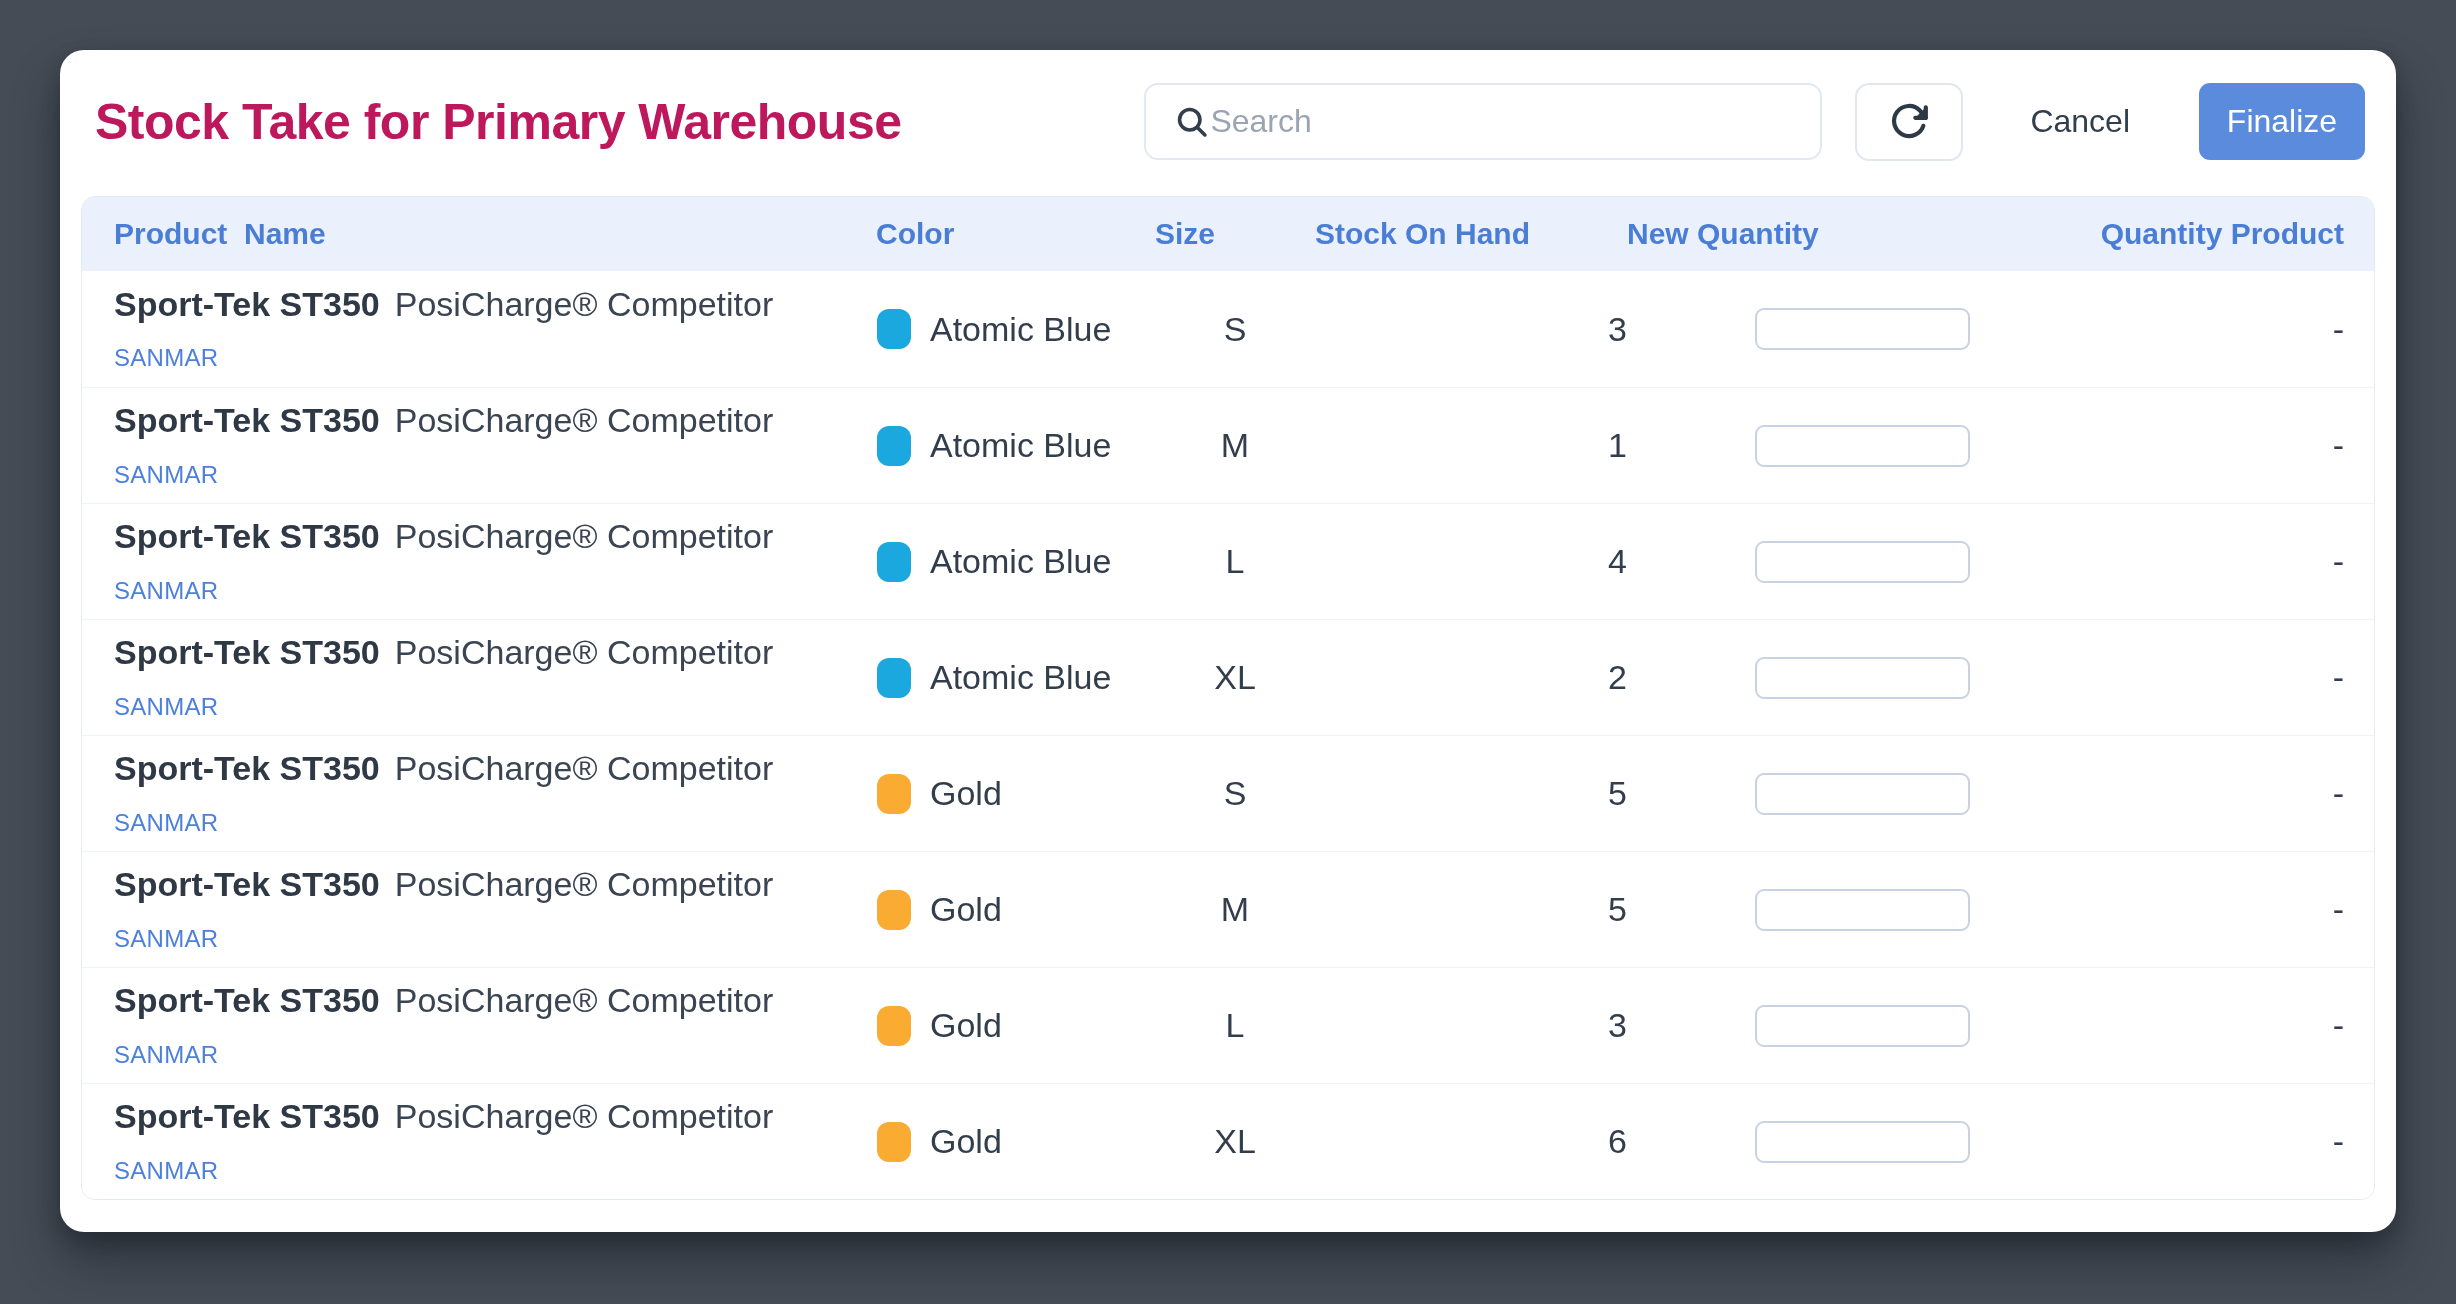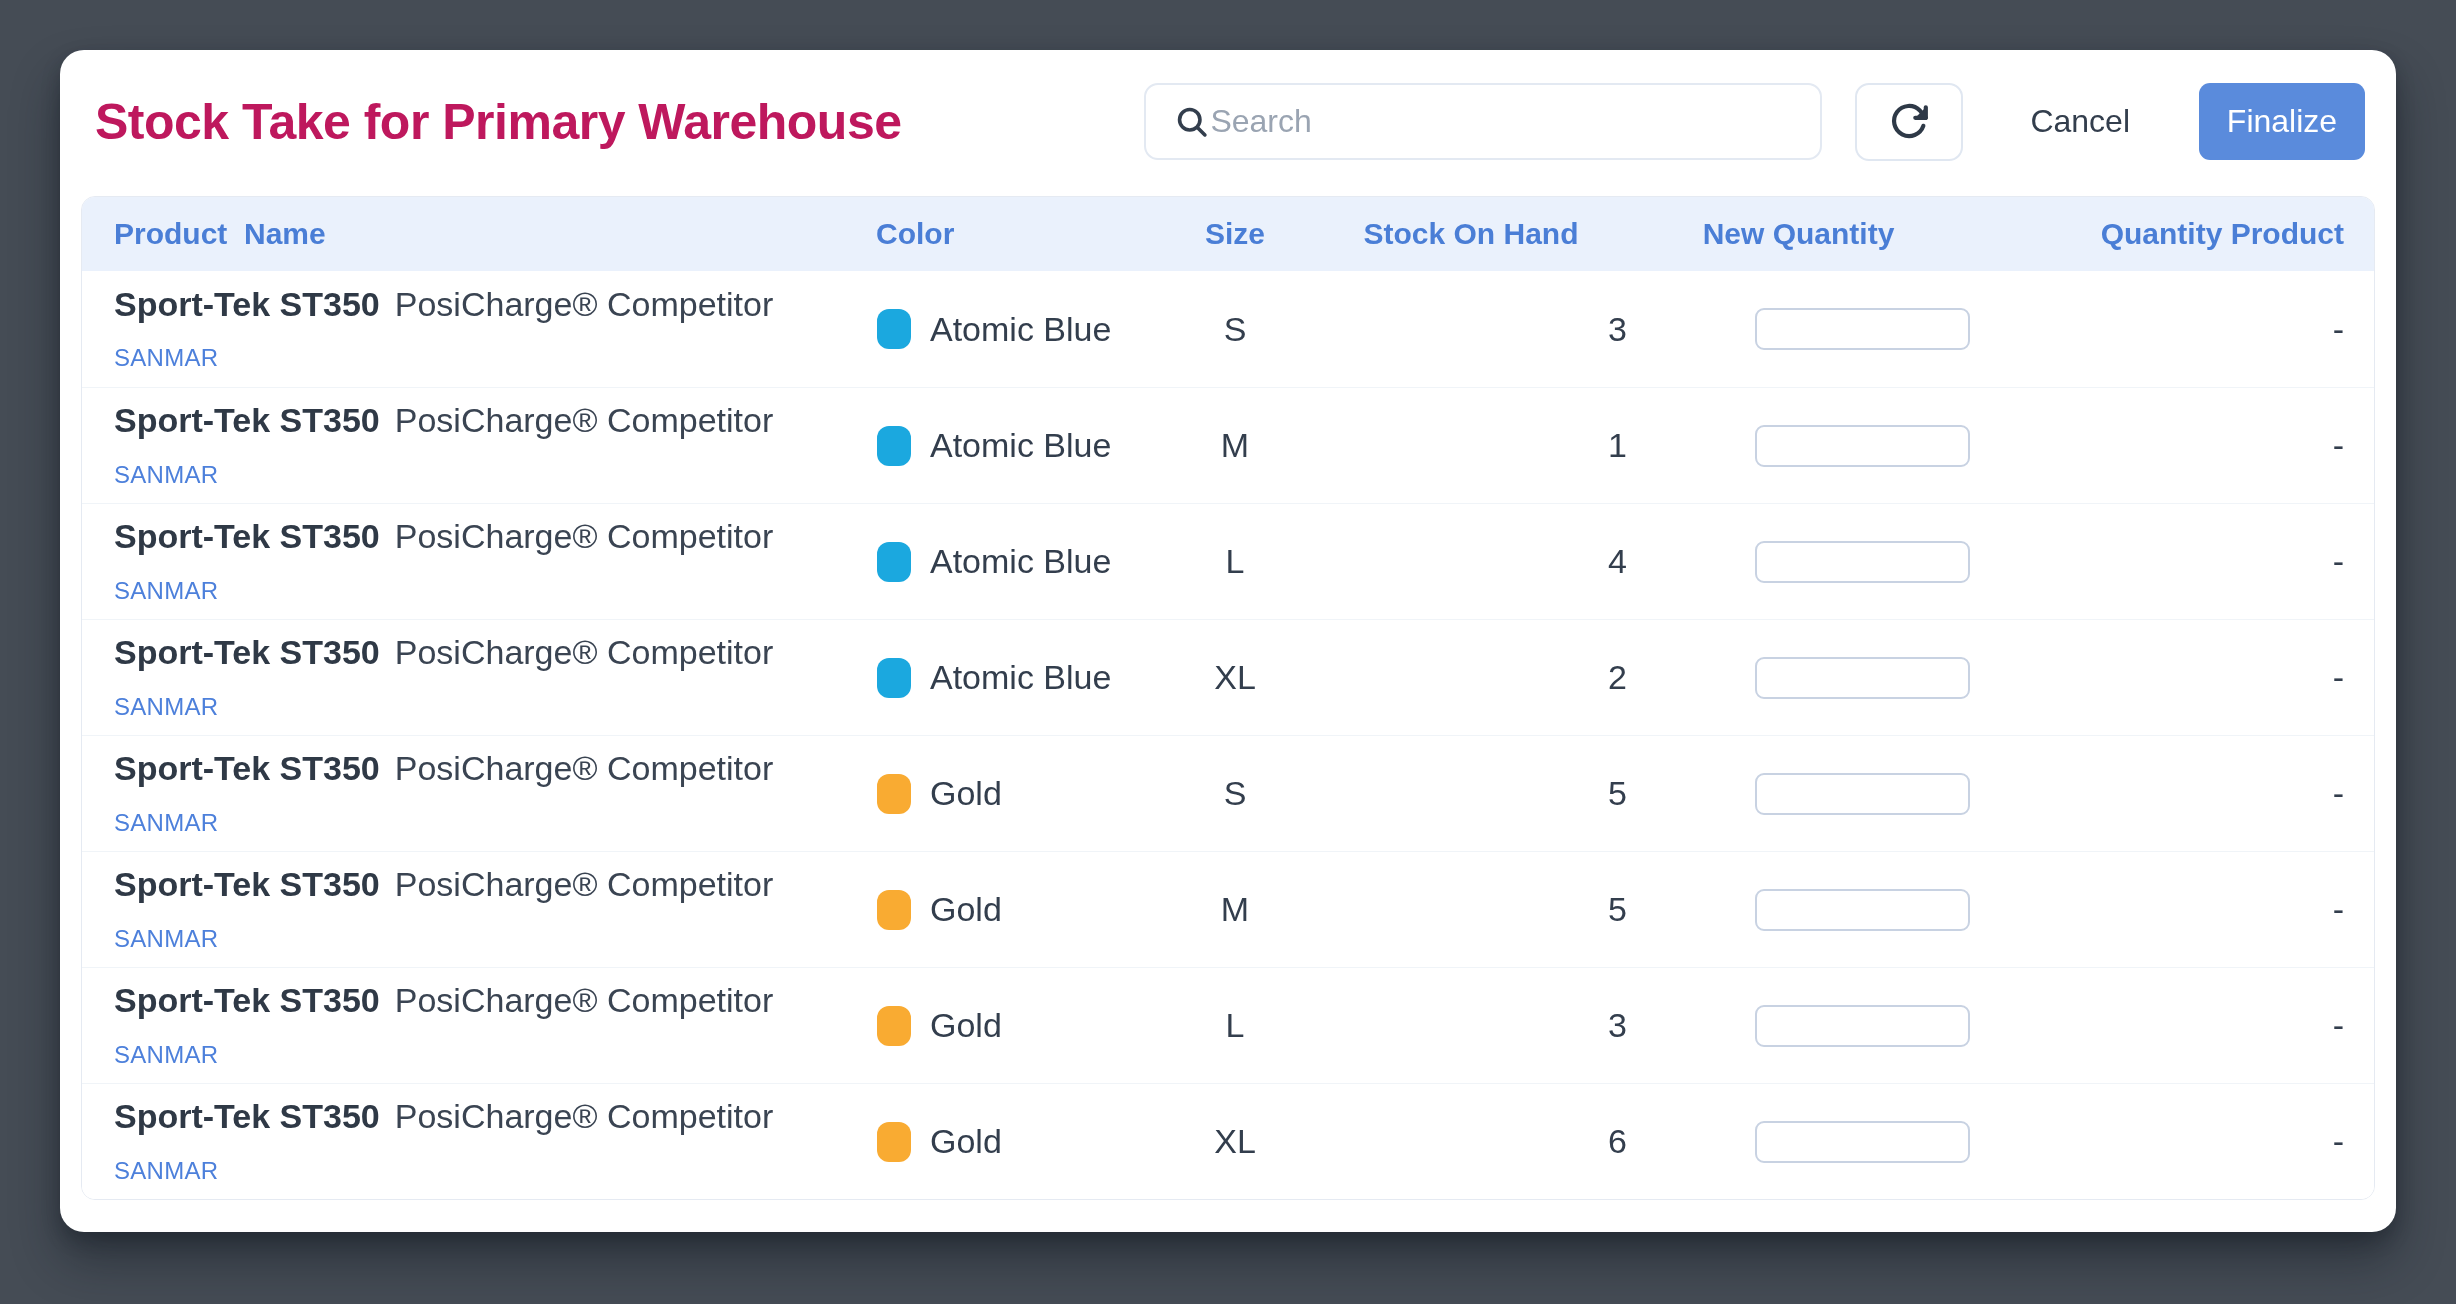--- a/index.html
+++ b/index.html
@@ -38,22 +38,22 @@
     width:166px; height:77px; background:#5A8BDC; color:#fff;
     font-size:32px; font-weight:500; border:none; border-radius:11px;
     font-family:inherit; cursor:pointer;
   }
   .table { margin:36px 21px 0; border:1px solid #E5EAF2; border-radius:14px; overflow:hidden; background:#fff; }
   .thead, .trow { display:grid; grid-template-columns:763px 310px 160px 312px 343px 1fr; }
   .thead { background:#EAF1FC; height:74px; align-items:center; color:#4A7ED6; font-weight:700; font-size:30px; }
   .th { white-space:pre; }
   .th.c-product { padding-left:32px; }
   .th.c-color { padding-left:31px; }
-  .th.c-size { text-align:center; }
-  .th.c-stock, .th.c-newqty { text-align:center; }
+  .th.c-size { }
+  .th.c-stock, .th.c-newqty { text-align:left; }
   .th.c-qchange { text-align:right; padding-right:30px; }
   .trow { height:116px; background:#fff; border-top:1px solid #F0F4F8; }
   .trow:first-child { border-top:none; }
   .cell { font-size:34px; color:#333E4D; }
   .cell.c-product { padding-left:32px; display:flex; flex-direction:column; justify-content:center; gap:21px; }
   .pline { font-size:34px; line-height:1.1; }
   .pbold { font-weight:700; color:#2F3946; }
   .pname { font-weight:400; color:#3A4452; margin-left:15px; }
   .supplier { font-size:24px; font-weight:500; color:#4D80DB; letter-spacing:0.3px; text-decoration:none; cursor:pointer; width:max-content; }
   .cell.c-color { display:flex; align-items:center; gap:19px; padding-left:32px; }

